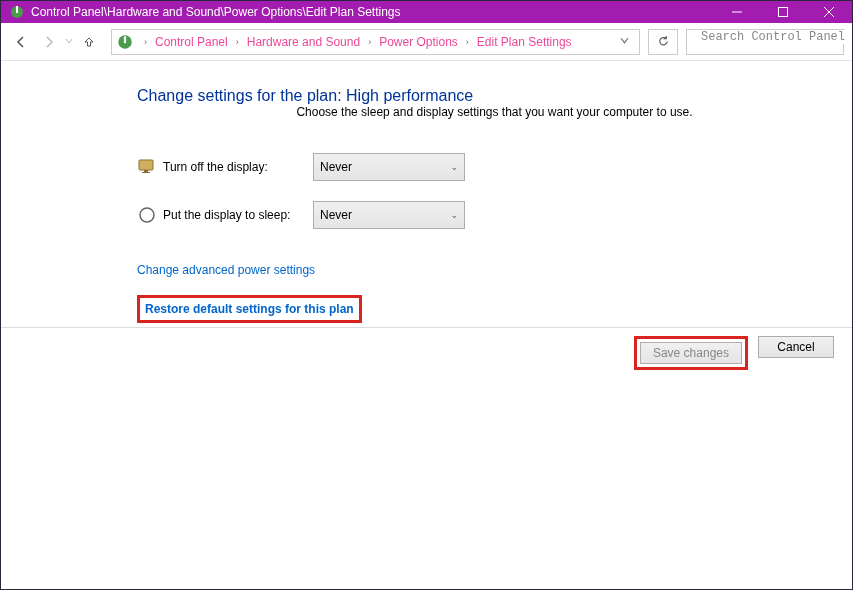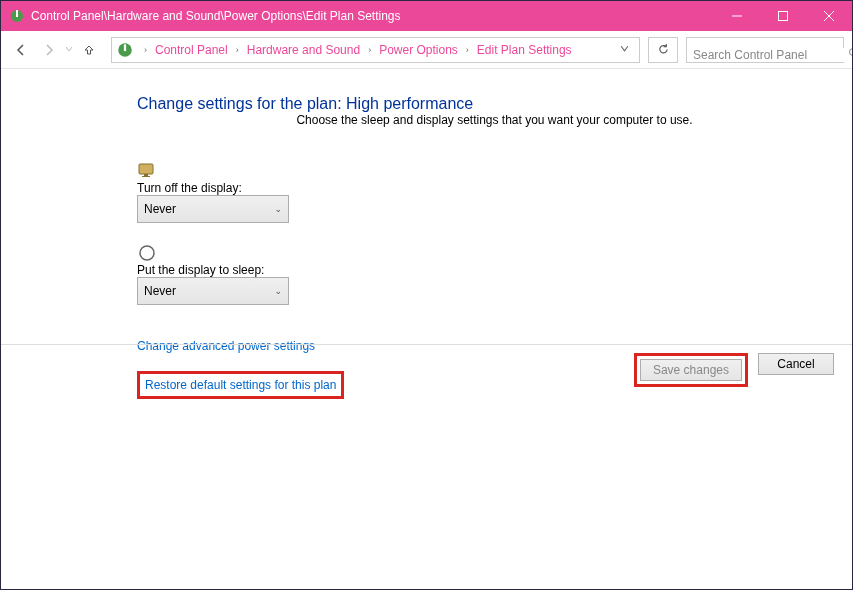--- a/index.html
+++ b/index.html
@@ -6,23 +6,23 @@
     body {
       font-family: 'Segoe UI', Tahoma, sans-serif;
       font-size: 12px;
       background: #fff;
       width: 853px;
       height: 590px;
       overflow: hidden;
       border: 1px solid #2a2640;
     }
     .titlebar {
-      background: #ec4899;
+      background: #a21caf;
       color: #fff;
-      height: 30px;
+      height: 22px;
       display: flex;
       align-items: center;
       padding-left: 8px;
     }
     .titlebar-icon {
       width: 16px; height: 16px;
       margin-right: 6px;
       display: inline-block;
     }
     .titlebar-text {
@@ -94,25 +94,26 @@
       border: 1px solid #ccc;
       display: flex; align-items: center; justify-content: center;
       margin-left: 4px;
       color: #555;
     }
     .searchbox {
       width: 158px;
       height: 26px;
       border: 1px solid #ccc;
       display: flex;
-      align-items: flex-end;
-      padding: 0 6px;
+      align-items: flex-start;
+      padding: 0 14px;
       margin-left: 4px;
       color: #888;
       font-size: 12px;
+      font-family: Liberation Mono, monospace;
     }
     .searchbox input {
       border: none;
       outline: none;
       flex: 1;
       font-size: 12px;
       font-family: inherit;
       color: #000;
     }
     .searchbox input::placeholder { color: #888; }
@@ -126,23 +127,22 @@
       font-weight: 400;
     }
     .subtext {
       font-size: 12px;
       color: #000;
       margin-bottom: 34px;
       text-align: center;
     }
     .setting-row {
       display: flex;
-      align-items: flex-start;
+      align-items: center;
       margin-bottom: 20px;
-      flex-direction: column;
     }
     .setting-icon {
       width: 20px; height: 20px;
       margin-right: 6px;
     }
     .setting-label {
       width: 150px;
       font-size: 12px;
     }
     .dropdown {
@@ -161,24 +161,25 @@
       color: #0066cc;
       font-size: 12px;
       display: inline-block;
       cursor: pointer;
     }
     .link-advanced { margin-top: 34px; margin-bottom: 18px; display: block; }
     .highlight-box {
       border: 3px solid #d9241f;
       padding: 4px 5px;
       display: inline-block;
+      font-weight: bold;
     }
     .footer {
       position: absolute;
-      top: 344px;
+      top: 327px;
       left: 1px;
       right: 1px;
       border-top: 1px solid #ddd;
       padding: 8px 18px 8px 4px;
       display: flex;
       justify-content: flex-end;
       gap: 10px;
     }
     .btn {
       min-width: 76px;

